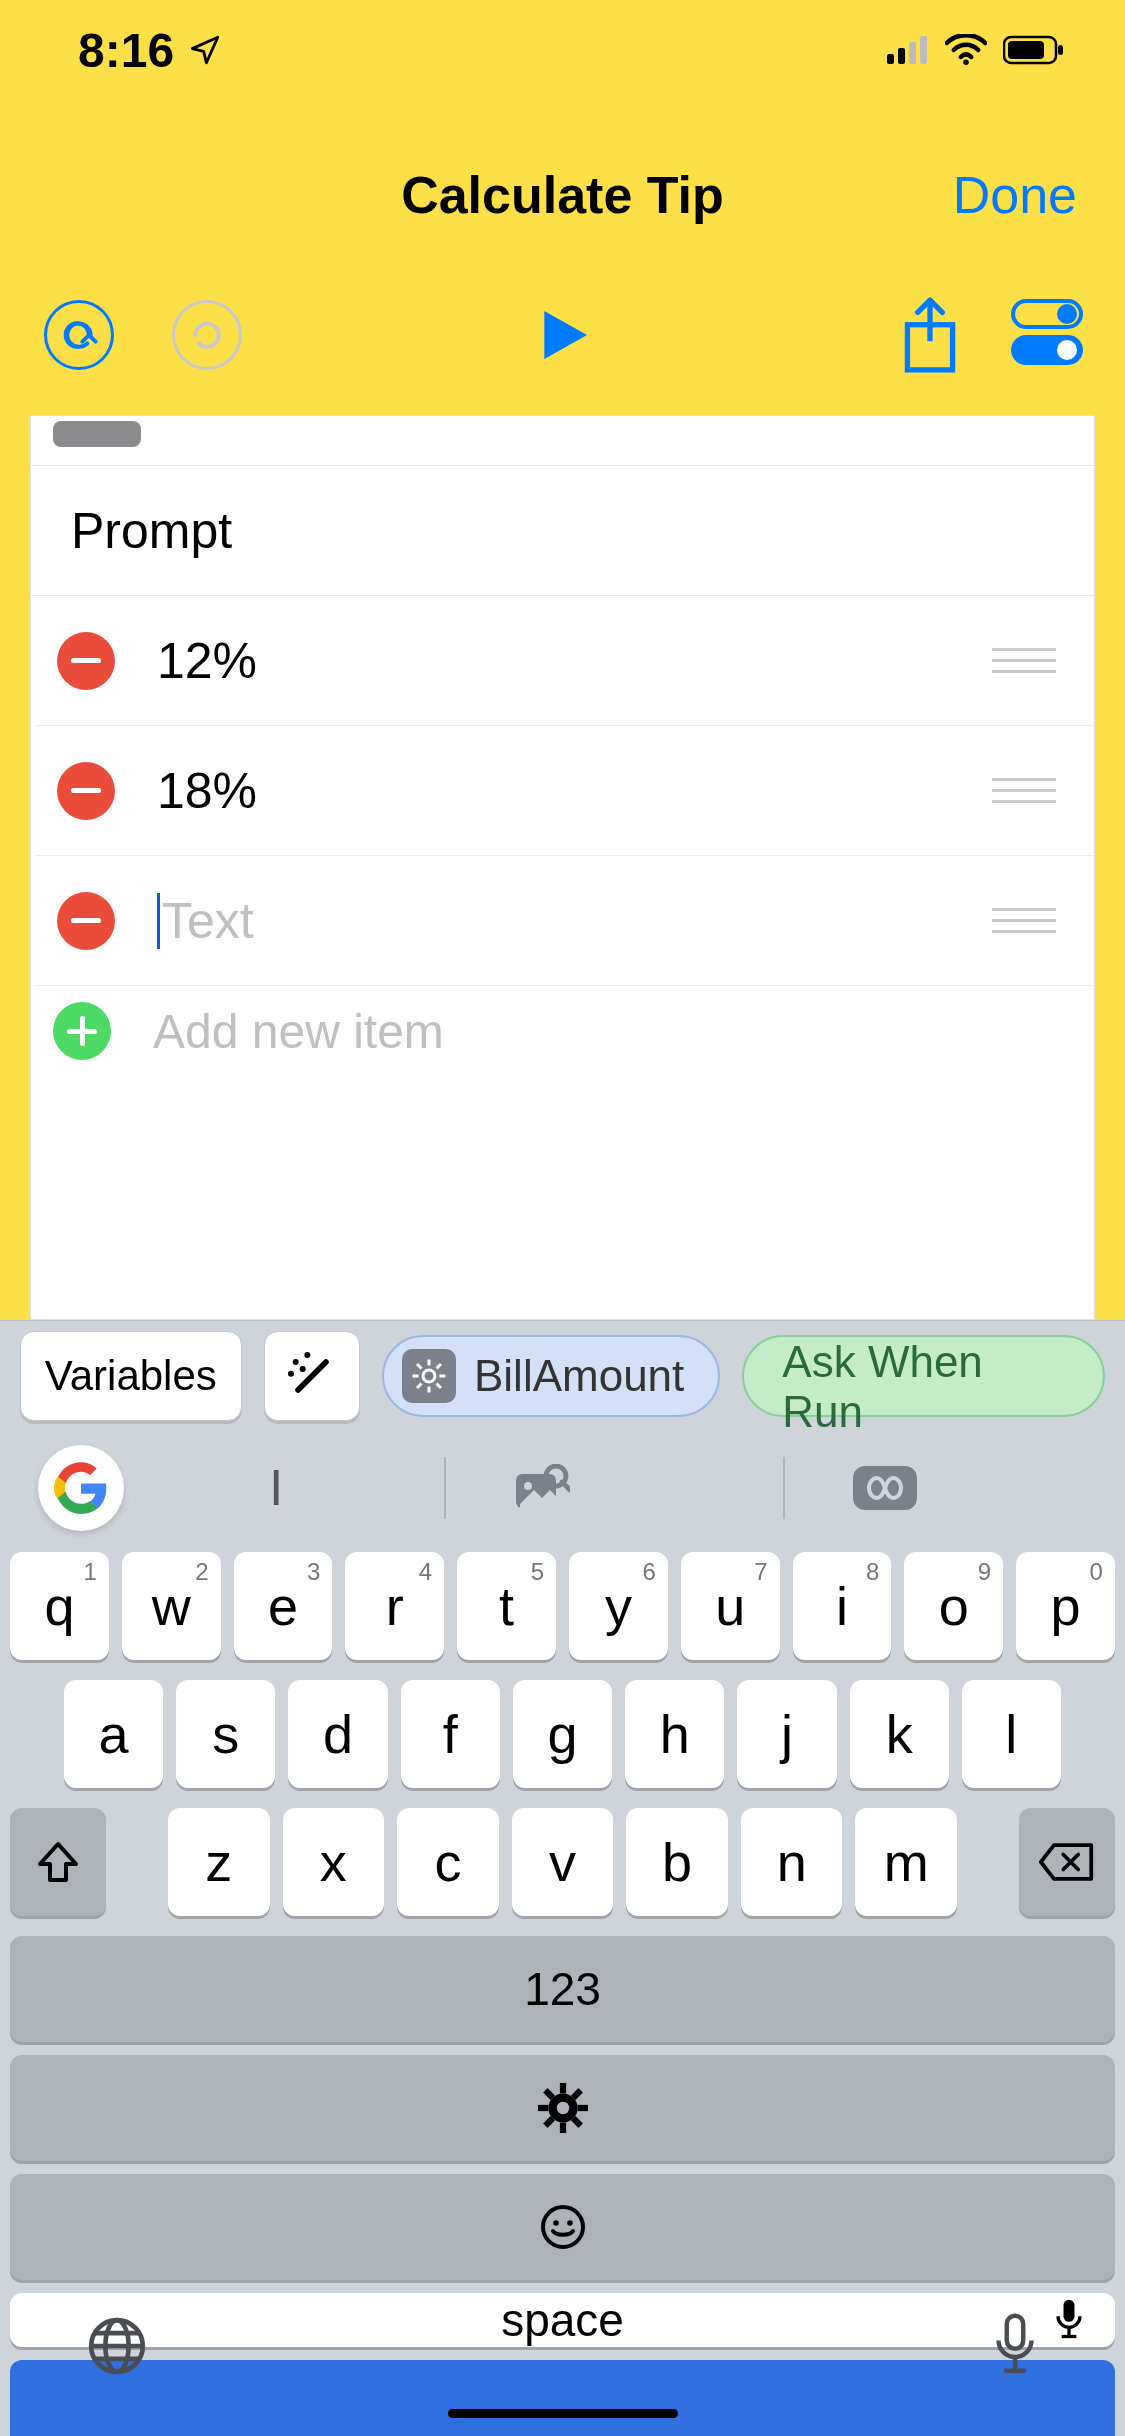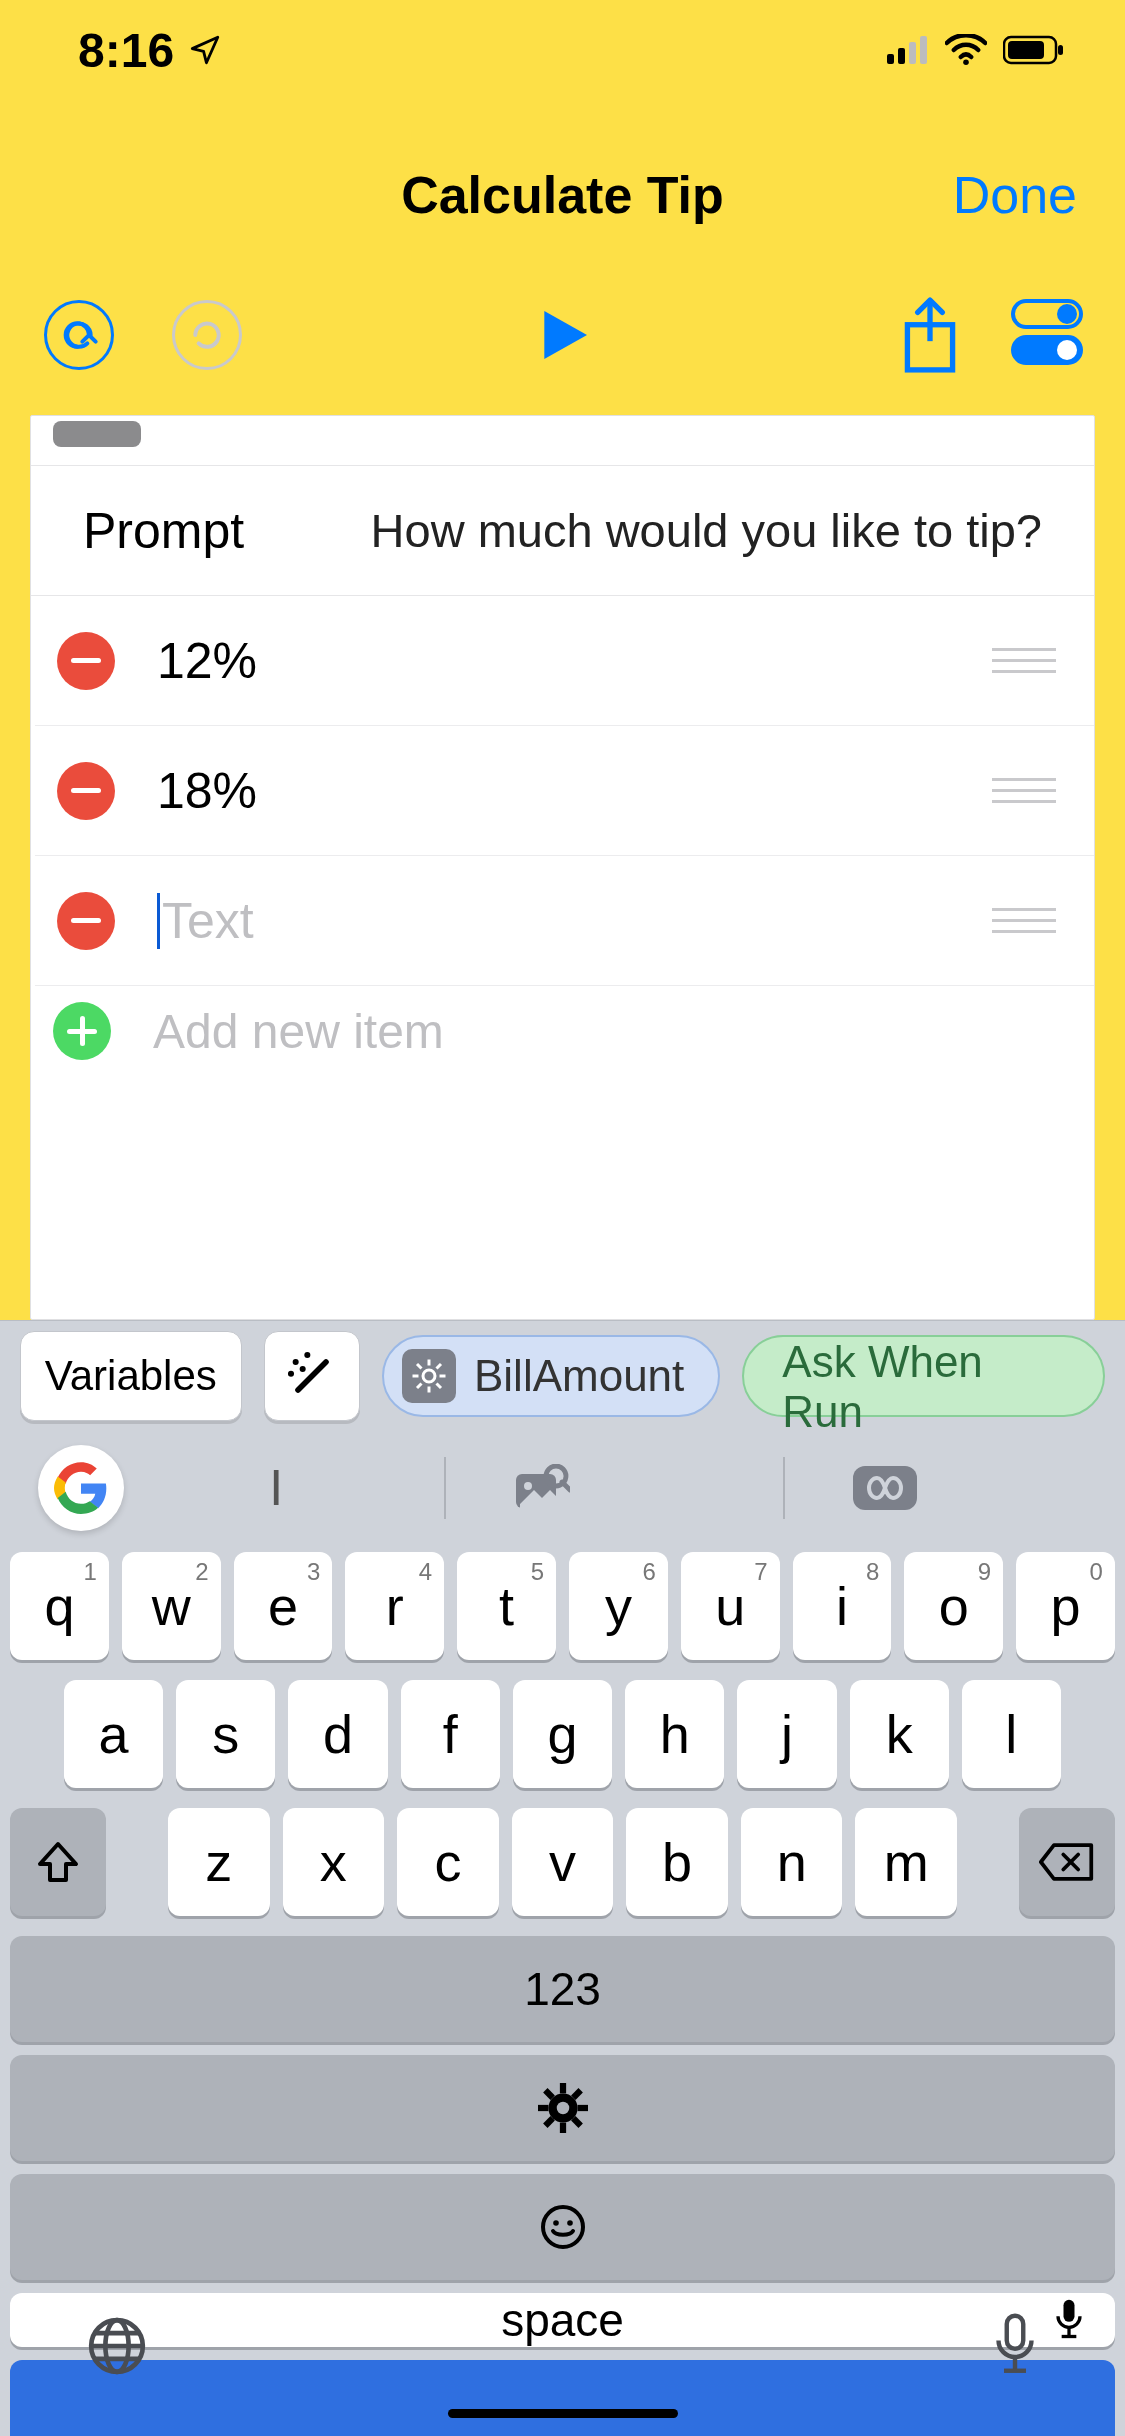--- a/index.html
+++ b/index.html
@@ -25,21 +25,21 @@
   .share { position:absolute; right:164px; }
   .toggle { position:absolute; right:34px; width:80px; }
   .pill { width:72px; height:30px; border:4px solid #007aff; border-radius:20px; position:relative; margin-bottom:6px; }
   .pill .dot { width:20px; height:20px; background:#007aff; border-radius:10px; position:absolute; top:1px; }
   .pill1 .dot { right:2px; } .pill2 { background:#007aff; } .pill2 .dot { right:2px; background:#fff; }
 
   
   .content { position:absolute; top:415px; left:30px; right:30px; height:905px; background:#fff; border:1px solid #e0e0e2; border-radius:2px; overflow:hidden; }
   .partial-top { height:50px; border-bottom:1px solid #e6e6e8; position:relative; }
   .partial-badge { position:absolute; left:22px; bottom:18px; width:88px; height:26px; background:#8b8b8d; border-radius:8px; }
-  .prompt-row { height:130px; display:flex; align-items:center; justify-content:space-between; padding:0 52px; border-bottom:1px solid #e6e6e8; }
+  .prompt-row { height:130px; display:flex; align-items:center; justify-content:space-between; padding:0 40px; border-bottom:1px solid #e6e6e8; }
   .prompt-row .label { font-size:50px; font-weight:500; }
   .prompt-row .value { font-size:47px; color:#222; }
   .list { }
   .item { height:130px; display:flex; align-items:center; padding:0 38px 0 22px; border-bottom:1px solid #ececee; margin-left:4px; }
   .item:last-child { border-bottom:1px solid #ececee; }
   .minus { width:58px; height:58px; border-radius:29px; background:#ea4c3c; display:flex; align-items:center; justify-content:center; margin-right:42px; }
   .minus .bar { width:30px; height:5px; background:#fff; border-radius:3px; }
   .item .text { font-size:50px; flex:1; }
   .item input.text { border:none; outline:none; font-size:50px; width:100%; background:transparent; color:#000; }
   .item input.text::placeholder { color:#bfbfc2; }
@@ -167,21 +167,20 @@
         </div>
     </div>
   </div>
 
   <div class="content">
     <div class="partial-top">
       <div class="partial-badge"></div>
     </div>
     <div class="prompt-row">
       <div class="label">Prompt</div>
-      <div class="value">How much would you like to tip?</div>
     </div>
     <div class="list">
       <div class="item">
         <div class="minus">
             <div class="bar"></div>
           </div>
         <div class="text">12%</div>
         <div class="grip">
             <div class="l"></div>
             <div class="l"></div>

